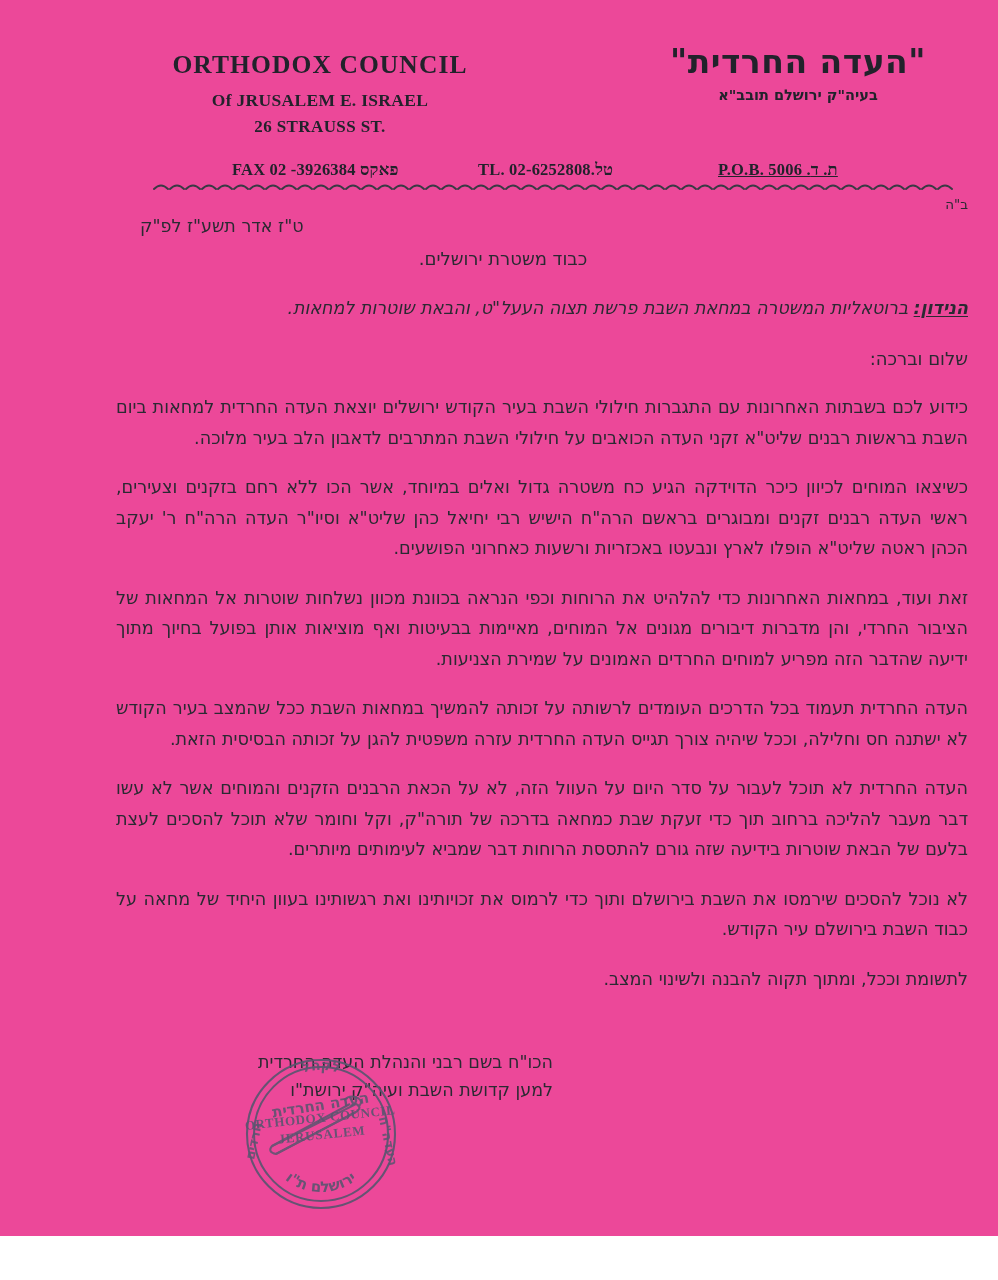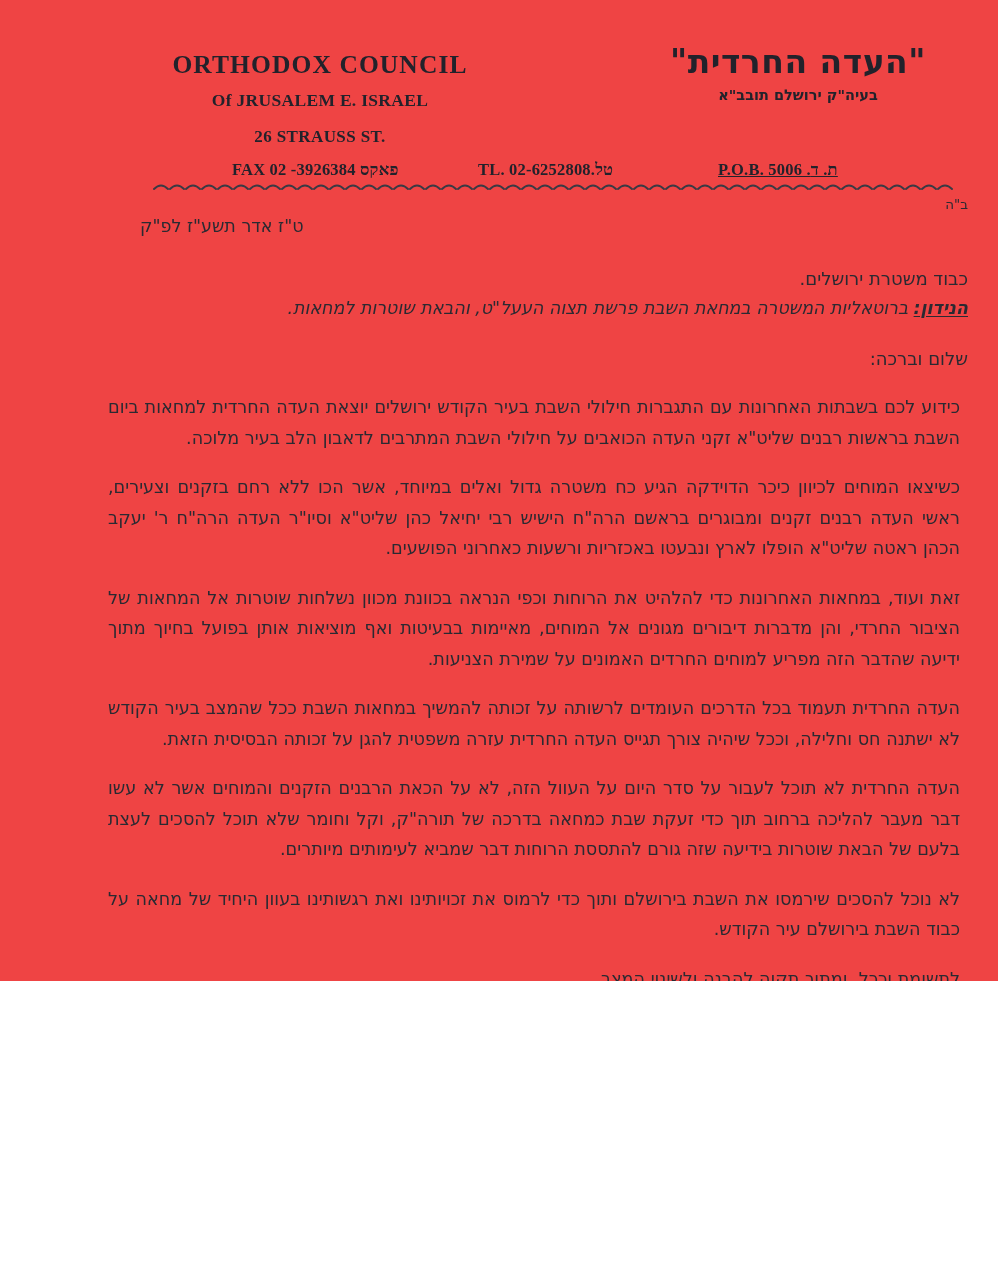--- a/index.html
+++ b/index.html
@@ -8,22 +8,22 @@
     padding: 0;
     background: #ffffff;
   }
   body {
     font-family: "DejaVu Sans", "Liberation Sans", sans-serif;
     color: #2a2a32;
   }
   #page {
     position: relative;
     width: 998px;
-    height: 981px;
-    background: #ef4444;
+    height: 1236px;
+    background: #ec4899;
     overflow: hidden;
     box-sizing: border-box;
   }
 
   
   .letterhead {
     position: absolute;
     top: 52px;
     left: 0;
     width: 998px;
@@ -52,21 +52,21 @@
     font-weight: bold;
     letter-spacing: 0.3px;
     margin-top: 11px;
     white-space: nowrap;
     text-align: center;
   }
   .lh-en-line3 {
     font-size: 17px;
     font-weight: bold;
     letter-spacing: 0.4px;
-    margin-top: 16px;
+    margin-top: 6px;
     white-space: nowrap;
   }
 
   
   .lh-he {
     position: absolute;
     right: 20px;
     top: -8px;
     width: 360px;
     text-align: center;
@@ -139,25 +139,24 @@
     font-size: 17.5px;
     direction: rtl;
     color: #2a2a32;
     white-space: nowrap;
   }
   .addressee {
     position: absolute;
     right: 30px;
     top: 248px;
     width: 930px;
-    text-align: right;
+    text-align: center;
     direction: rtl;
     font-size: 18px;
     color: #2a2a32;
-    margin-top: 20px;
   }
   .subject {
     position: absolute;
     right: 30px;
     top: 298px;
     width: 930px;
     text-align: right;
     direction: rtl;
     font-size: 17.5px;
     color: #2a2a32;
@@ -174,21 +173,21 @@
     top: 348px;
     width: 930px;
     text-align: right;
     direction: rtl;
     font-size: 18px;
     color: #2a2a32;
   }
 
   .paras {
     position: absolute;
-    right: 38px;
+    right: 30px;
     top: 392px;
     width: 852px;
     direction: rtl;
   }
   .para {
     text-align: justify;
     text-align-last: right;
     direction: rtl;
     font-size: 17.6px;
     line-height: 30.5px;

